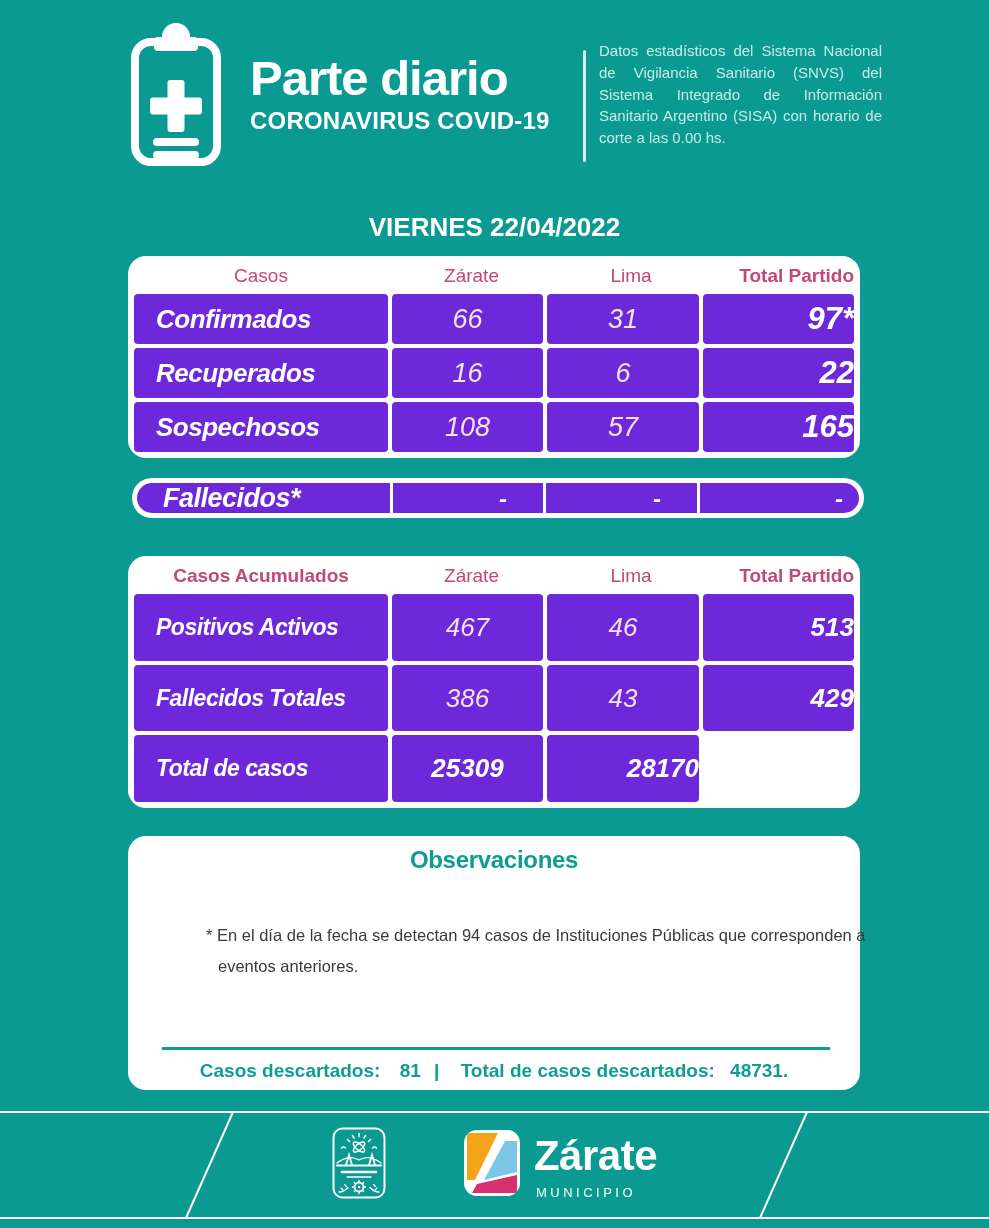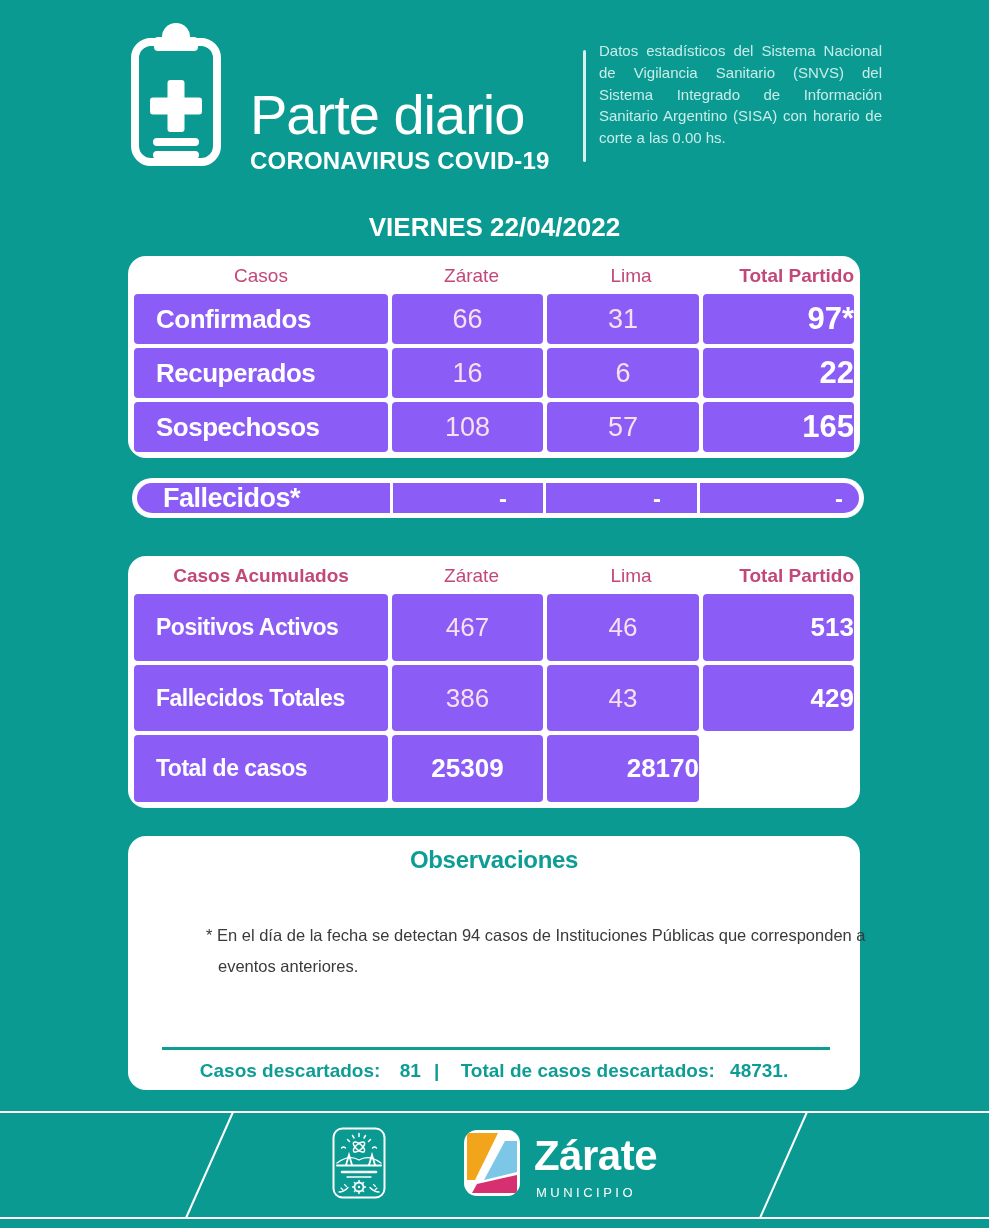--- a/index.html
+++ b/index.html
@@ -4,43 +4,43 @@
 <style>
   html,body { margin:0; padding:0; }
   .page {
     position:relative; width:989px; height:1228px;
     background:#0A9A92; overflow:hidden;
     font-family:"Liberation Sans", sans-serif;
   }
   
   .clipboard { position:absolute; left:125px; top:22px; }
   .title-block { position:absolute; left:250px; top:54px; color:#FFFFFF; }
-  .main-title { font-size:56px; font-weight:normal; letter-spacing:-1px; line-height:1;margin-top:33px; }
+  .main-title { font-size:49px; font-weight:bold; letter-spacing:-1px; line-height:1; }
   .sub-title  { font-size:24px; font-weight:bold; letter-spacing:0.2px; margin-top:4px; }
   .header-divider { position:absolute; left:583px; top:50px; width:3px; height:112px;
     background:rgba(255,255,255,0.85); border-radius:2px; }
   .source-note { position:absolute; left:599px; top:40px; width:283px;
     color:#C9ECE9; font-size:15px; line-height:1.45; text-align:justify; }
   
   .date-banner { position:absolute; left:0; top:212px; width:989px; text-align:center;
     color:#FFFFFF; font-size:26px; font-weight:bold; }
   
   .card { position:absolute; left:128px; width:732px; background:#FFFFFF;
     border-radius:18px; padding:6px; box-sizing:border-box;
     display:flex; flex-direction:column; gap:4px; }
   #daily-table { top:256px; height:202px; }
   #accum-table { top:556px; height:252px; }
   .t-head { display:grid; grid-template-columns:254px 151px 152px 151px; gap:8px;
     flex:0 0 28px; align-items:center; color:#C2477A; font-size:19px; }
   .t-head span { text-align:center; }
   .t-head .h-total { font-weight:bold; text-align:right; padding-right:12px; }
   .t-head .h-bold { font-weight:bold; }
   .t-row { display:grid; grid-template-columns:254px 151px 152px 151px; gap:4px; flex:1; }
-  .cell { background:#8b5cf6; border-radius:4px; display:flex; align-items:center;
-    justify-content:center; color:#F6E2EC; font-size:27px; }
+  .cell { background:#6d28d9; border-radius:4px; display:flex; align-items:center;
+    justify-content:center; color:#F6E2EC; font-size:27px;font-style:italic; }
   .cell.lab { justify-content:flex-start; padding-left:22px; box-sizing:border-box;
     color:#FFFFFF; font-weight:bold; font-size:26px; letter-spacing:-0.5px; }
   .cell.tot { justify-content:flex-end; box-sizing:border-box;
     color:#FFFFFF; font-weight:bold; font-size:31px; }
   #accum-table .cell.lab { font-size:23px; }
   #accum-table .cell { font-size:26px; }
   .cell.big { color:#FFFFFF; font-weight:bold; font-size:31px; }
   
   .pill { position:absolute; left:132px; top:478px; width:732px; height:40px;
     background:#FFFFFF; border-radius:28px; padding:5px; box-sizing:border-box; }

